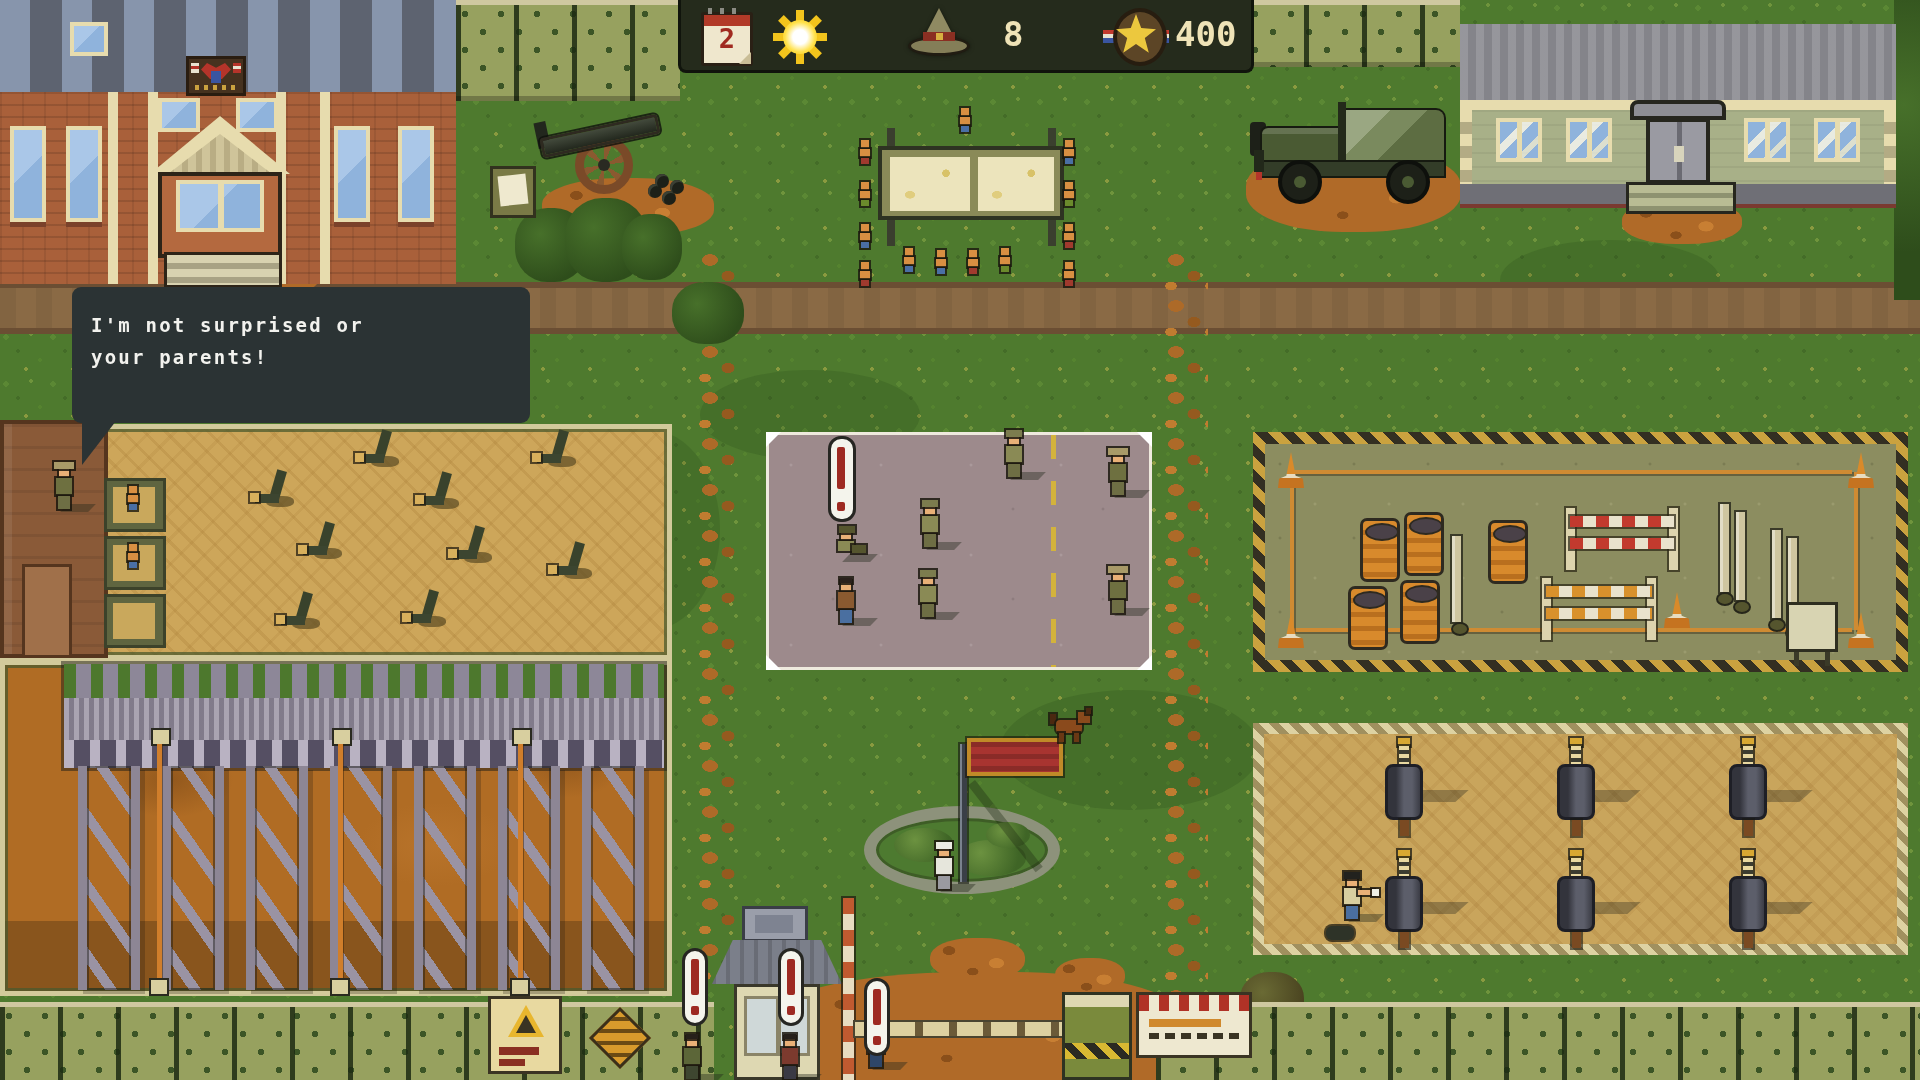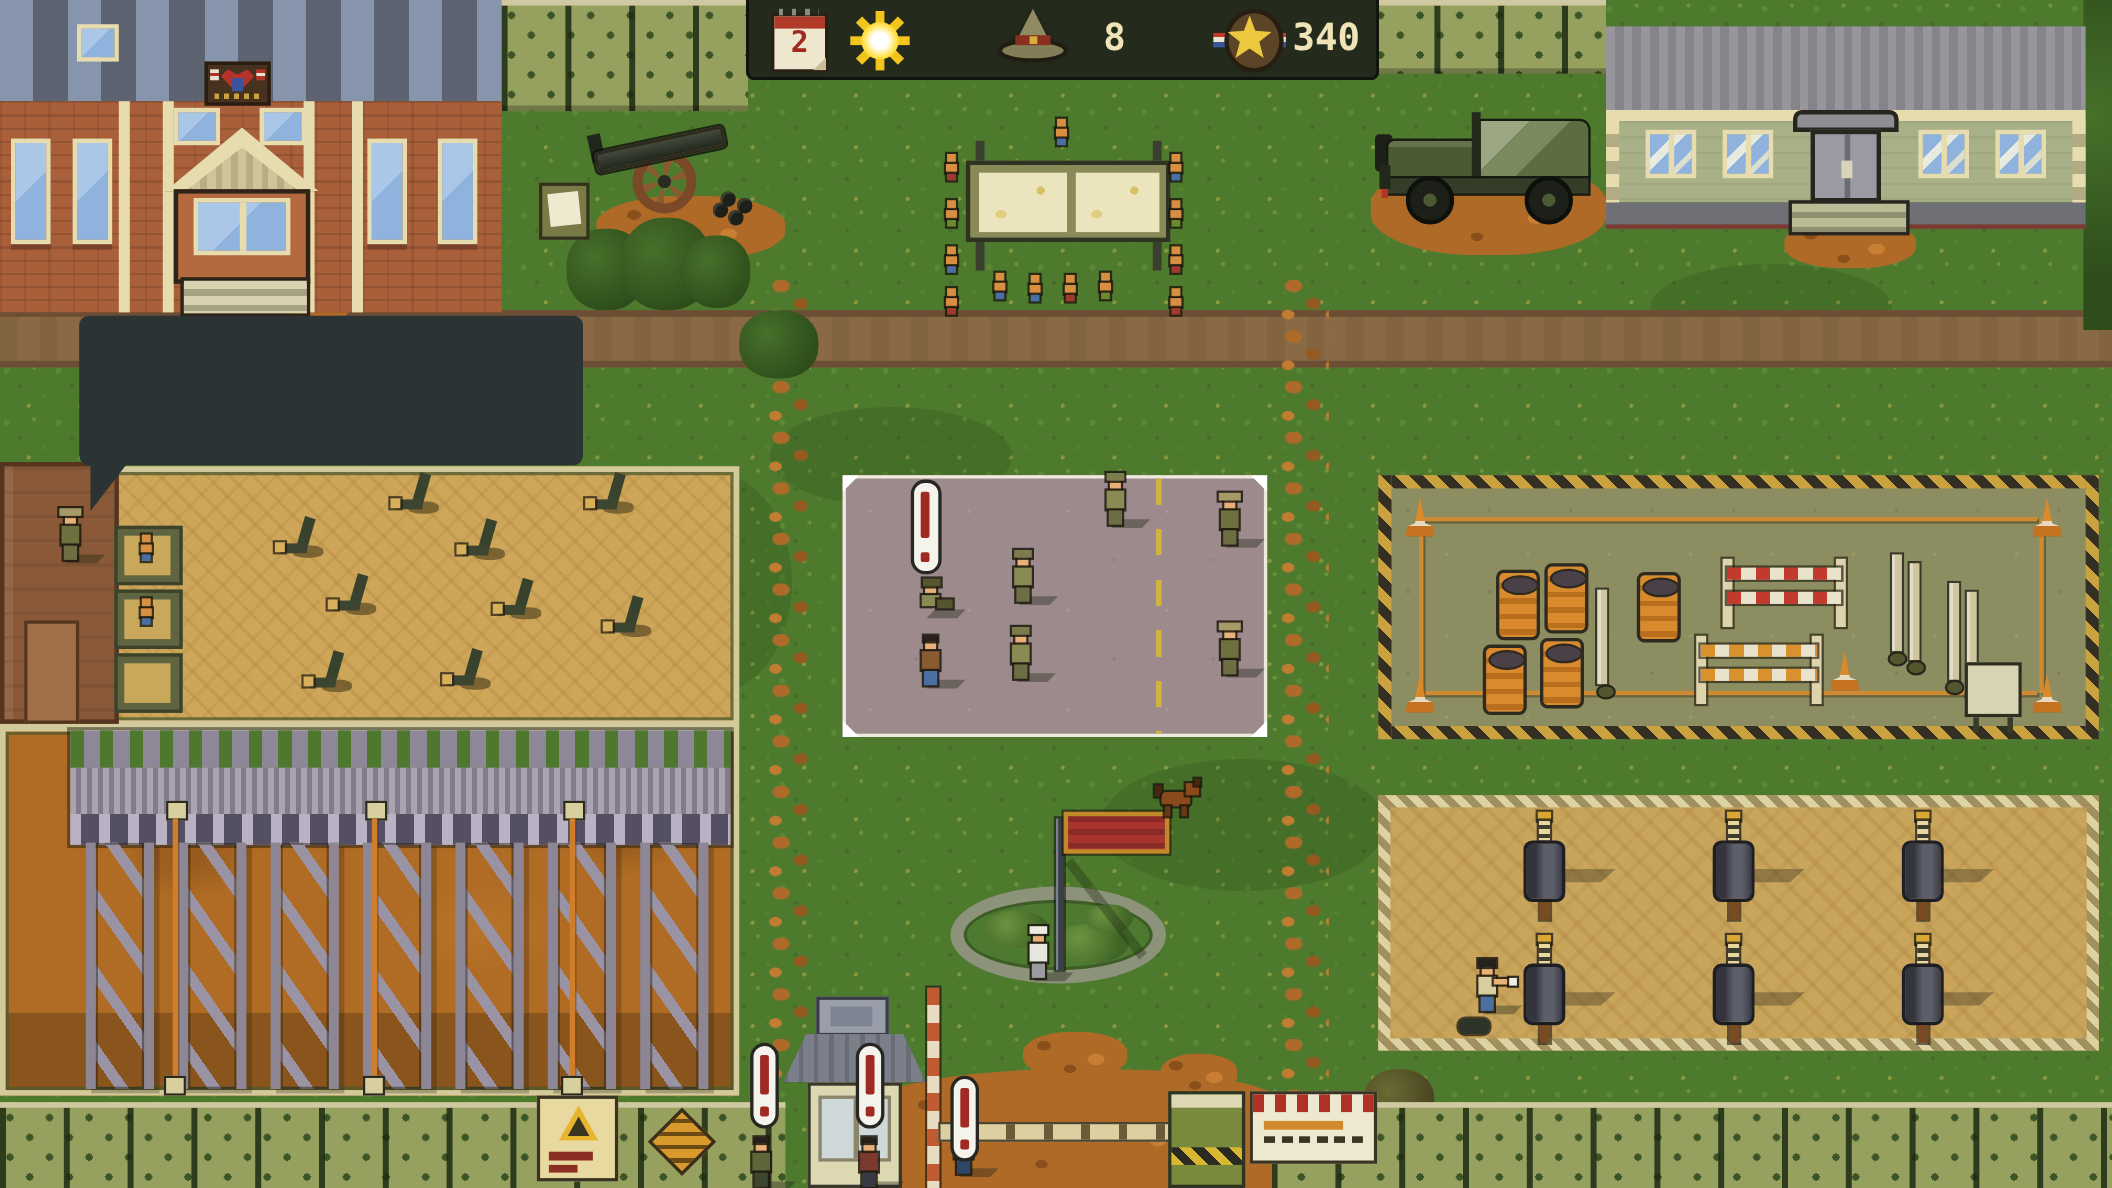--- a/index.html
+++ b/index.html
@@ -946,20 +946,22 @@
         <div class="band"></div>
         <div class="buckle"></div>
     </div>
     <div class="hud-num" style="left:322px;top:14px">8</div>
     <div class="medal">
       <div class="rib" style="left:0"></div>
         <div class="rib" style="right:0"></div>
       <div class="disc"></div>
         <div class="star"></div>
     </div>
-    <div class="hud-num" style="left:494px;top:14px">340</div>
+    <div class="hud-num" style="left:494px;top:14px">400</div>
   </div>
 
   <div class="speech">
+    <div>I'm not surprised or</div>
+    <div>your parents!</div>
     <div class="tail"></div>
   </div>
 
 </div>
 
 </body></html>

